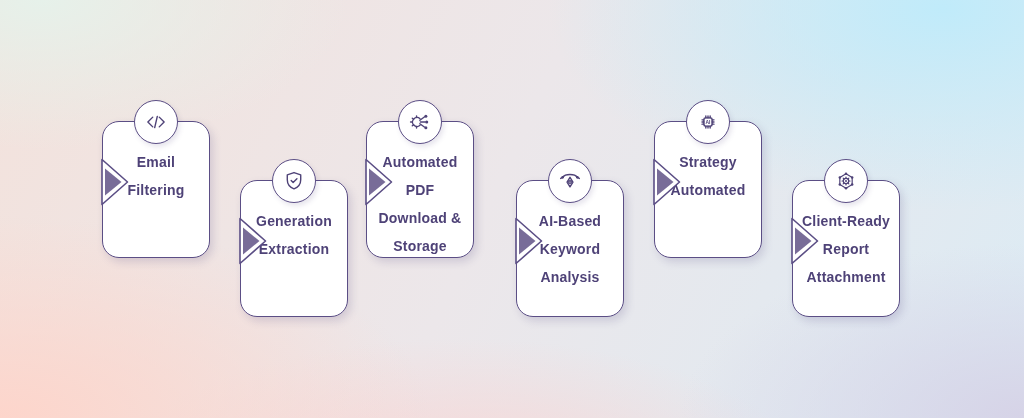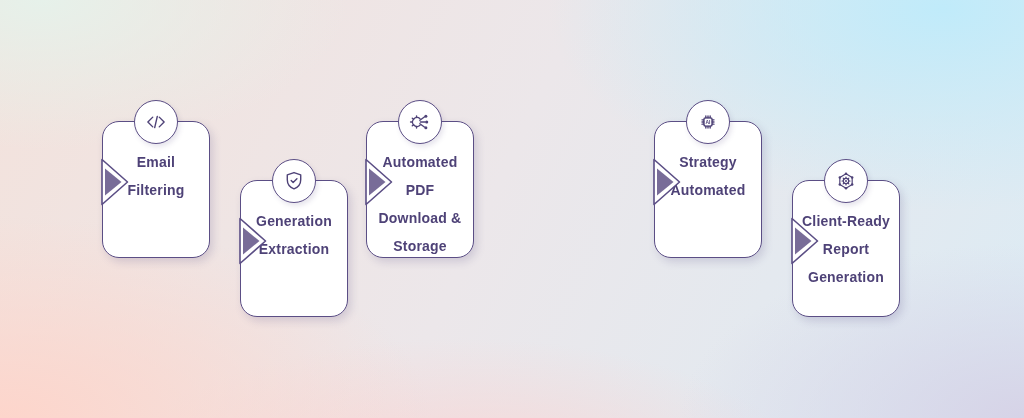--- a/index.html
+++ b/index.html
@@ -140,20 +140,42 @@
         <path d="M1 1.5 L26.5 24 L1 46.5 Z" fill="#ffffff" stroke="var(--card-border)" stroke-width="1.6" stroke-linejoin="round"></path>
         <path d="M4 10.5 L20.5 24 L4 37.5 Z" fill="var(--arrow-fill)"></path>
       </svg>
       <div class="label">Automated
 PDF
 Download &amp;
 Storage</div>
     </div>
   </div>
 
+  <div class="step step-4">
+    <div class="card">
+      <div class="icon-circle">
+        <svg class="ic" width="26" height="26" viewBox="0 0 24 24">
+          <path d="M5.2 8.6 C7.6 5.2 16.4 5.2 18.8 8.6"></path>
+          <path d="M3.4 9.6 L5.2 8.6"></path>
+          <path d="M20.6 9.6 L18.8 8.6"></path>
+          <circle class="fl" cx="5.2" cy="8.6" r="1.25"></circle>
+          <circle class="fl" cx="18.8" cy="8.6" r="1.25"></circle>
+          <path d="M12 8.6 L14.7 13 L12 17.4 L9.3 13 Z"></path>
+          <circle cx="12" cy="13" r="1.2"></circle>
+        </svg>
+      </div>
+      <svg class="chevron" width="30" height="48" viewBox="0 0 30 48">
+        <path d="M1 1.5 L26.5 24 L1 46.5 Z" fill="#ffffff" stroke="var(--card-border)" stroke-width="1.6" stroke-linejoin="round"></path>
+        <path d="M4 10.5 L20.5 24 L4 37.5 Z" fill="var(--arrow-fill)"></path>
+      </svg>
+      <div class="label">AI-Based
+Keyword
+Analysis</div>
+    </div>
+  </div>
 
   <div class="step step-5">
     <div class="card">
       <div class="icon-circle">
         <svg class="ic" width="26" height="26" viewBox="0 0 24 24">
           <rect x="8.2" y="8.2" width="7.6" height="7.6" rx="1.4"></rect>
           <path d="M10 8.2 L10 6.5"></path>
             <path d="M12 8.2 L12 6.5"></path>
             <path d="M14 8.2 L14 6.5"></path>
           <path d="M10 15.8 L10 17.5"></path>
@@ -199,17 +221,17 @@
             <path d="M13.8 13.8 L14.6 14.6" stroke-width="1.1"></path>
           <circle class="fl" cx="12" cy="12" r="0.9"></circle>
         </svg>
       </div>
       <svg class="chevron" width="30" height="48" viewBox="0 0 30 48">
         <path d="M1 1.5 L26.5 24 L1 46.5 Z" fill="#ffffff" stroke="var(--card-border)" stroke-width="1.6" stroke-linejoin="round"></path>
         <path d="M4 10.5 L20.5 24 L4 37.5 Z" fill="var(--arrow-fill)"></path>
       </svg>
       <div class="label">Client-Ready
 Report
-Generation</div>
+Attachment</div>
     </div>
   </div>
 
 </div>
 
 </body></html>

